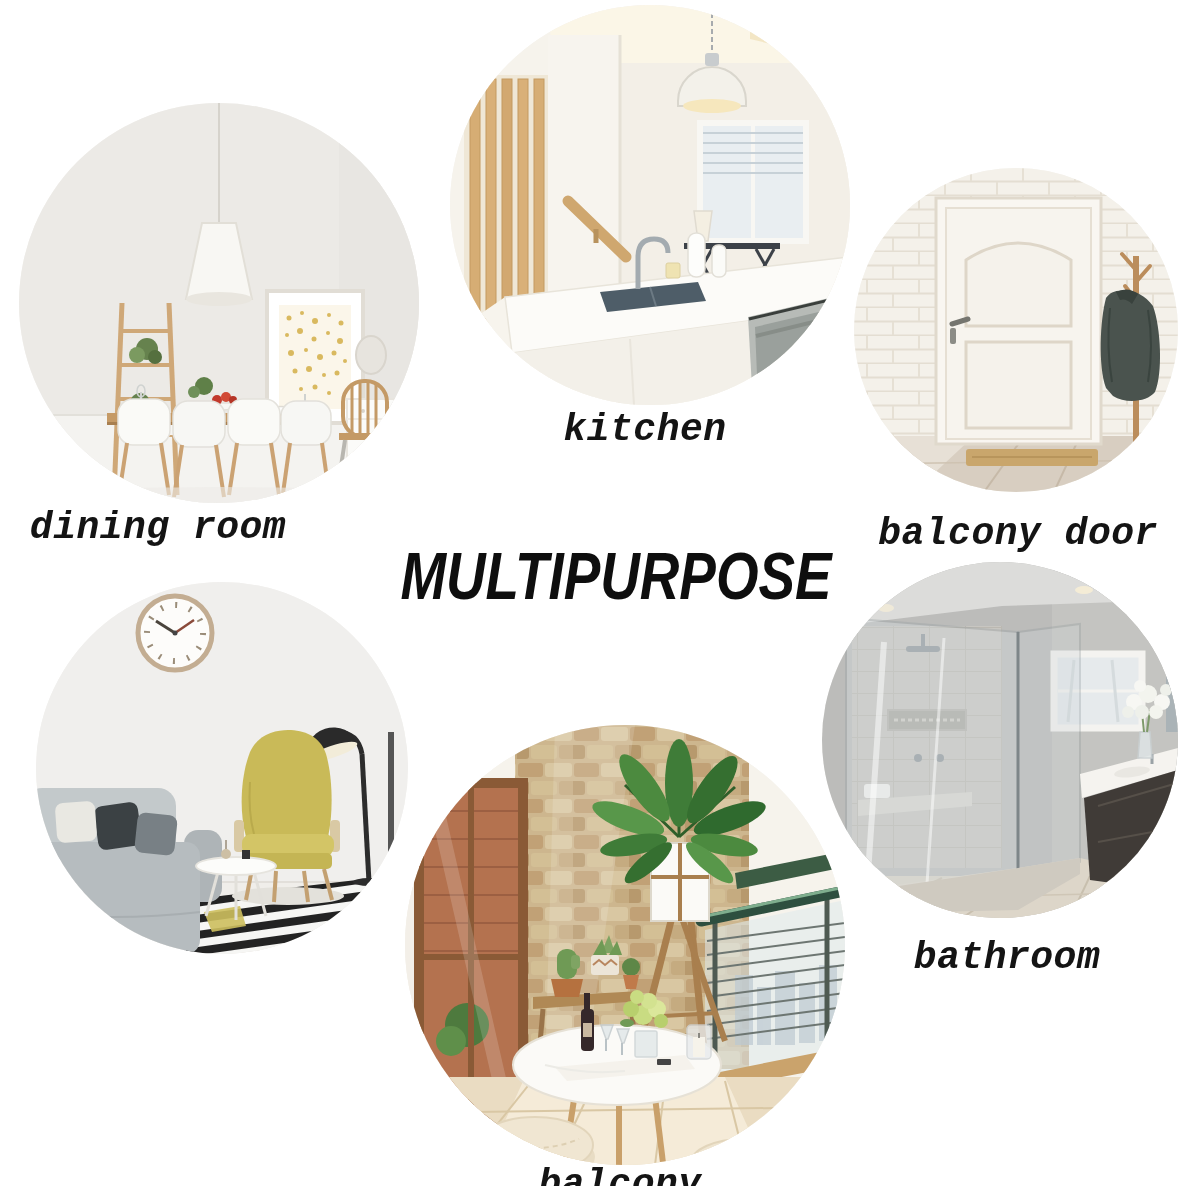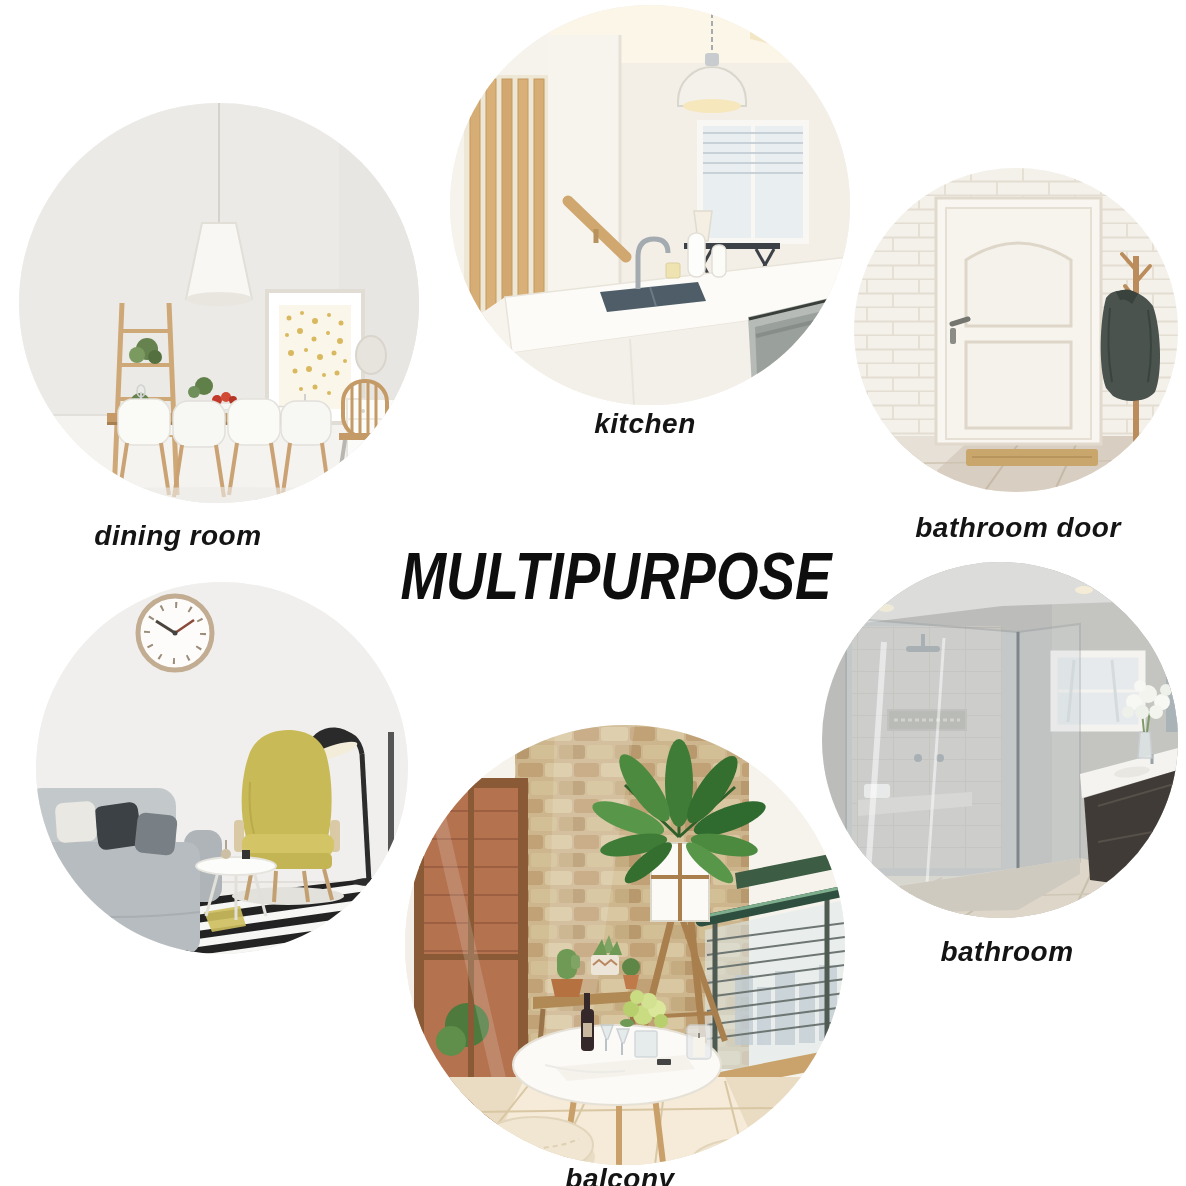--- a/index.html
+++ b/index.html
@@ -1,34 +1,34 @@
 <!DOCTYPE html>
 <html><head>
 <meta charset="utf-8">
 <style>
   html,body{margin:0;padding:0;background:#ffffff;}
   .canvas{position:relative;width:1186px;height:1186px;background:#ffffff;overflow:hidden;
           font-family:"Liberation Sans",sans-serif;}
   .photo{position:absolute;border-radius:50%;overflow:hidden;background:#f5f4f1;}
   .photo svg{display:block;width:100%;height:100%;}
   .room-label{position:absolute;transform:translateX(-50%);white-space:nowrap;color:#141414;
-          font-family:Liberation Sans, sans-serif;font-style:italic;font-weight:700;
-          font-size:28px;letter-spacing:0.5px;}
+          font-family:Liberation Mono, monospace;font-style:italic;font-weight:700;
+          font-size:38px;letter-spacing:0.5px;}
   .main-title{position:absolute;left:616px;top:538px;transform:translateX(-50%) scaleX(0.83);
           transform-origin:center top;white-space:nowrap;color:#0e0e0e;
           font-family:"Liberation Sans",sans-serif;font-style:italic;font-weight:700;
           font-size:66px;letter-spacing:0px;}
   
   #c-dining  {left:19px;  top:103px; width:400px; height:400px;}
   #c-kitchen {left:450px; top:5px;   width:400px; height:400px;}
   #c-outdoor {left:854px; top:168px; width:324px; height:324px;}
   #c-reading {left:36px;  top:582px; width:372px; height:372px;}
   #c-bath    {left:822px; top:562px; width:356px; height:356px;}
   #c-balcony {left:405px; top:725px; width:440px; height:440px;}
-  #l-dining  {left:158px;  top:520px;margin-left:20px;}
+  #l-dining  {left:158px;  top:506px;}
   #l-kitchen {left:645px;  top:408px;}
   #l-outdoor {left:1018px; top:512px;}
   #l-reading {left:218px;  top:942px;}
   #l-bath    {left:1007px; top:916px;margin-top:20px;}
   #l-balcony {left:620px;  top:1146px;margin-top:17px;}
 </style>
 </head>
 <body>
 
 <div class="canvas">
@@ -555,17 +555,17 @@
         <ellipse cx="130" cy="420" rx="58" ry="28" fill="#f0e6d2" stroke="#e2d5bb" stroke-width="2"></ellipse>
         <path d="M86,414 q44,18 88,0" fill="none" stroke="#ddcfb2" stroke-width="2" stroke-dasharray="5 4"></path>
         <ellipse cx="338" cy="438" rx="52" ry="24" fill="#efe5d0" stroke="#e2d5bb" stroke-width="2"></ellipse>
       </g>
     </svg>
   </div>
 
   <div class="main-title">MULTIPURPOSE</div>
   <div class="room-label" id="l-dining">dining room</div>
   <div class="room-label" id="l-kitchen">kitchen</div>
-  <div class="room-label" id="l-outdoor">bathroom door</div>
+  <div class="room-label" id="l-outdoor">balcony door</div>
   <div class="room-label" id="l-bath">bathroom</div>
   <div class="room-label" id="l-balcony">balcony</div>
 
 </div>
 
 </body></html>

